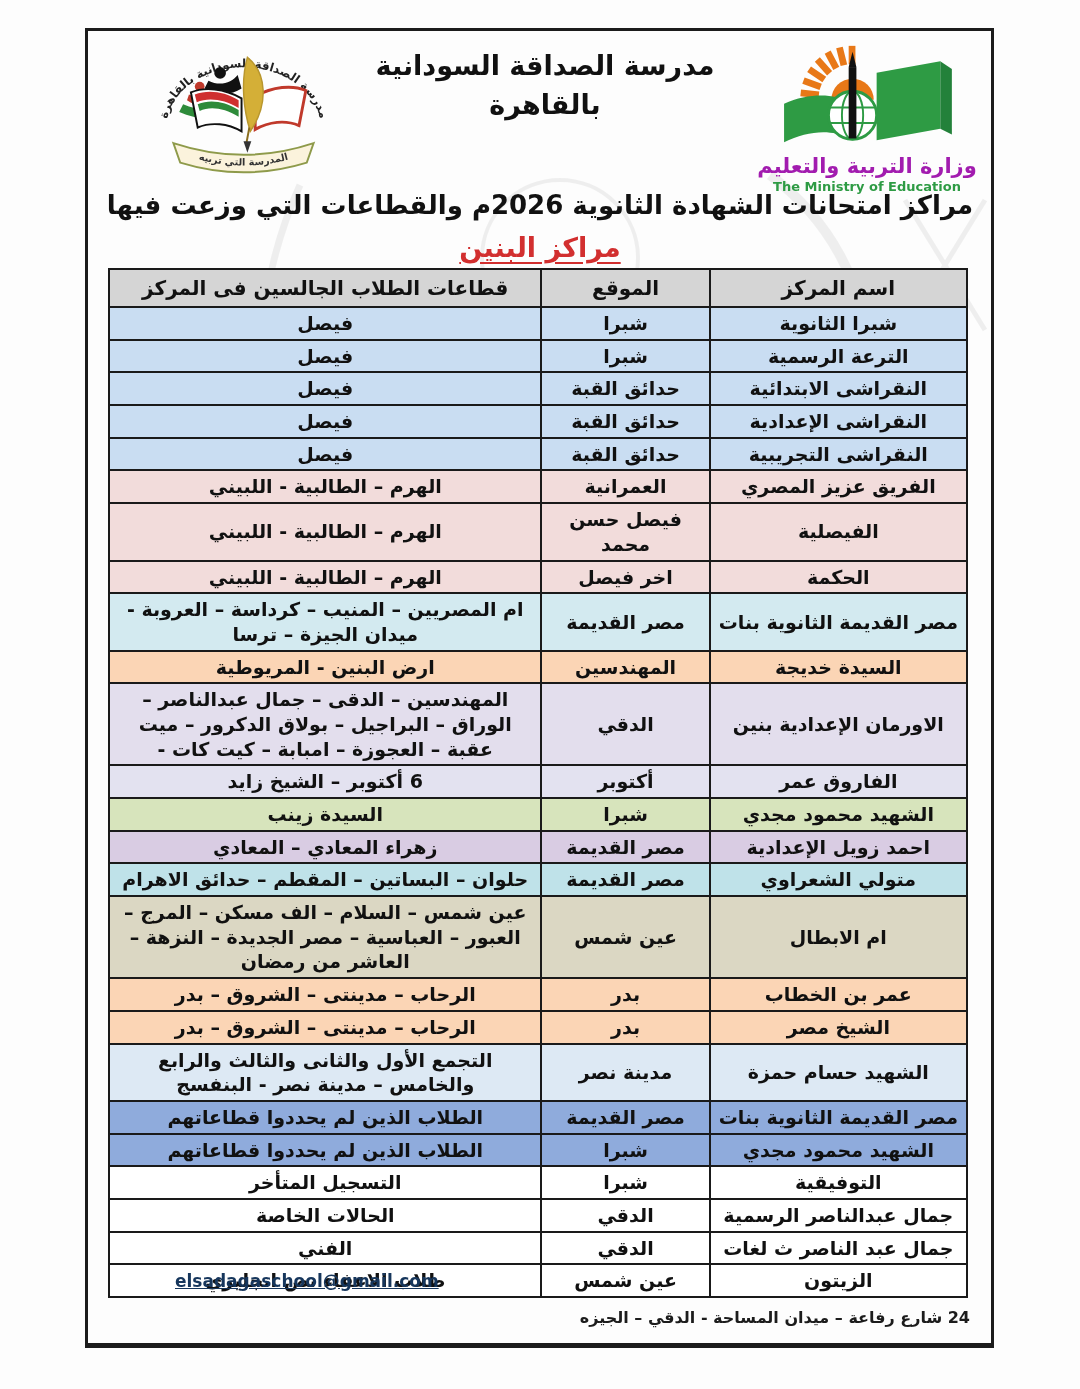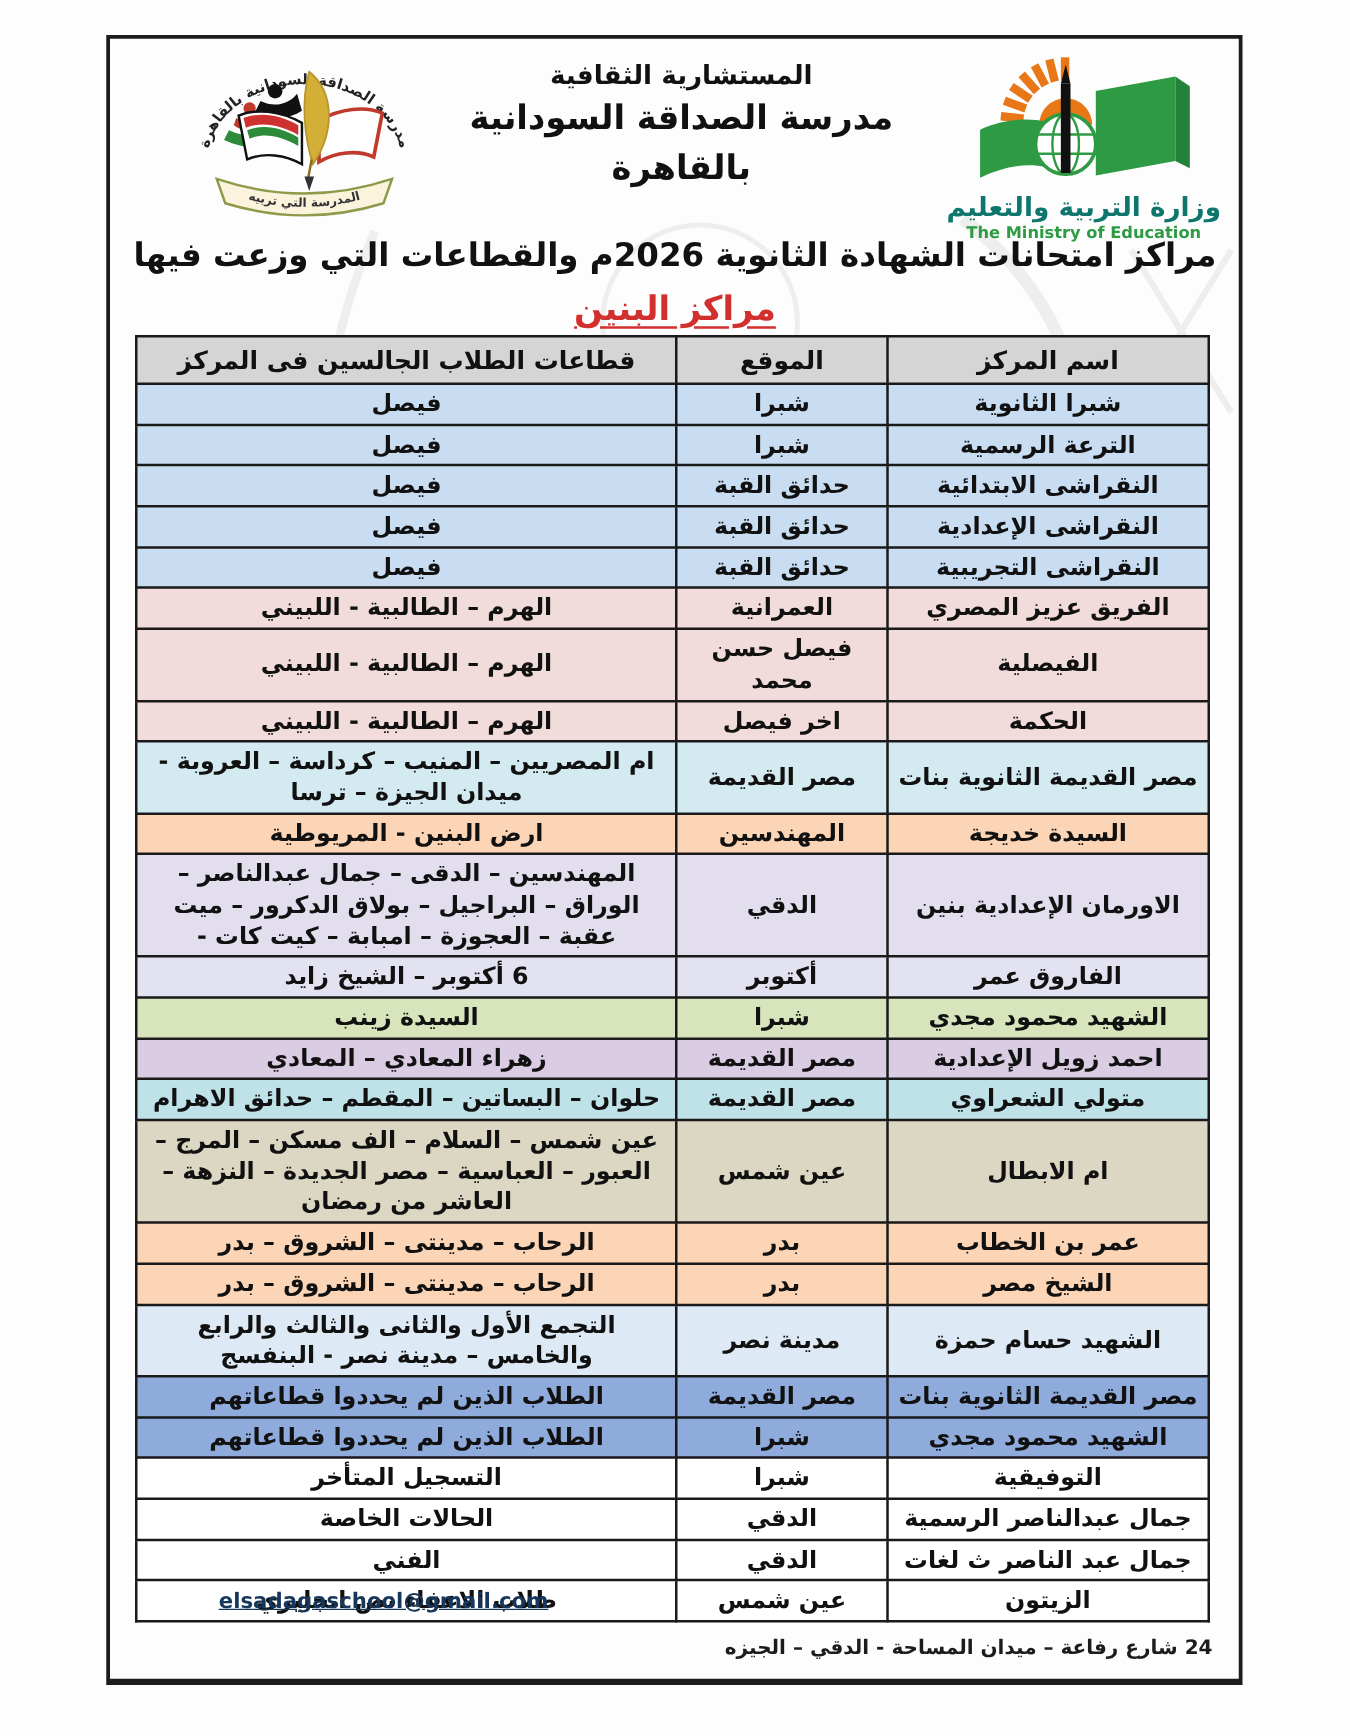--- a/index.html
+++ b/index.html
@@ -109,21 +109,20 @@
 
   <g>
     <path d="M28,112 Q100,136 172,112 L165,132 Q100,152 35,132 Z" fill="#FBF3DC" stroke="#8e9a4a" stroke-width="2"></path>
     <text font-size="10" font-weight="bold" fill="#333">
       <textPath href="#arcBot" startOffset="50%" text-anchor="middle">المدرسة التي تربيه</textPath>
     </text>
   </g>
 </svg>
 
 <div class="center-text">
-  <div class="l2">المستشارية الثقافية</div>
   <div class="l3">مدرسة الصداقة السودانية بالقاهرة</div>
 </div>
 
 <div class="ministry-logo">
   <svg width="240" height="108" viewBox="0 0 240 112">
 
     <g fill="#E87817">
       <rect x="101" y="4" width="7" height="19" transform="rotate(0 105 58)"></rect>
       <rect x="101" y="4" width="7" height="19" transform="rotate(-14 105 58)"></rect>
       <rect x="101" y="4" width="7" height="19" transform="rotate(-28 105 58)"></rect>
@@ -140,21 +139,21 @@
 
     <path d="M34,64 C60,52 88,54 100,62 L100,100 C84,90 58,92 34,104 Z" fill="#2E9B44"></path>
 
     <circle cx="105" cy="76" r="25" fill="#fff" stroke="#2E9B44" stroke-width="3"></circle>
     <ellipse cx="105" cy="76" rx="11" ry="25" fill="none" stroke="#2E9B44" stroke-width="2"></ellipse>
     <path d="M82,68 h46 M80,84 h50" stroke="#2E9B44" stroke-width="2" fill="none"></path>
 
     <polygon points="101,26 109,26 105,10" fill="#111"></polygon>
     <rect x="101" y="26" width="8" height="74" fill="#111"></rect>
   </svg>
-  <div class="mlogo-ar" style="color:#0f766e;">وزارة التربية والتعليم</div>
+  <div class="mlogo-ar" style="color:#a21caf;">وزارة التربية والتعليم</div>
   <div class="mlogo-en" style="color:#2E9B44;">The Ministry of Education</div>
 </div>
 
 <div class="doc-title">مراكز امتحانات الشهادة الثانوية 2026م  والقطاعات التي وزعت فيها</div>
 <div class="doc-subtitle" style="color:#D22F2F;">مراكز البنين</div>
 
 <table class="centers">
   <colgroup>
       <col class="c-name">
       <col class="c-loc">

